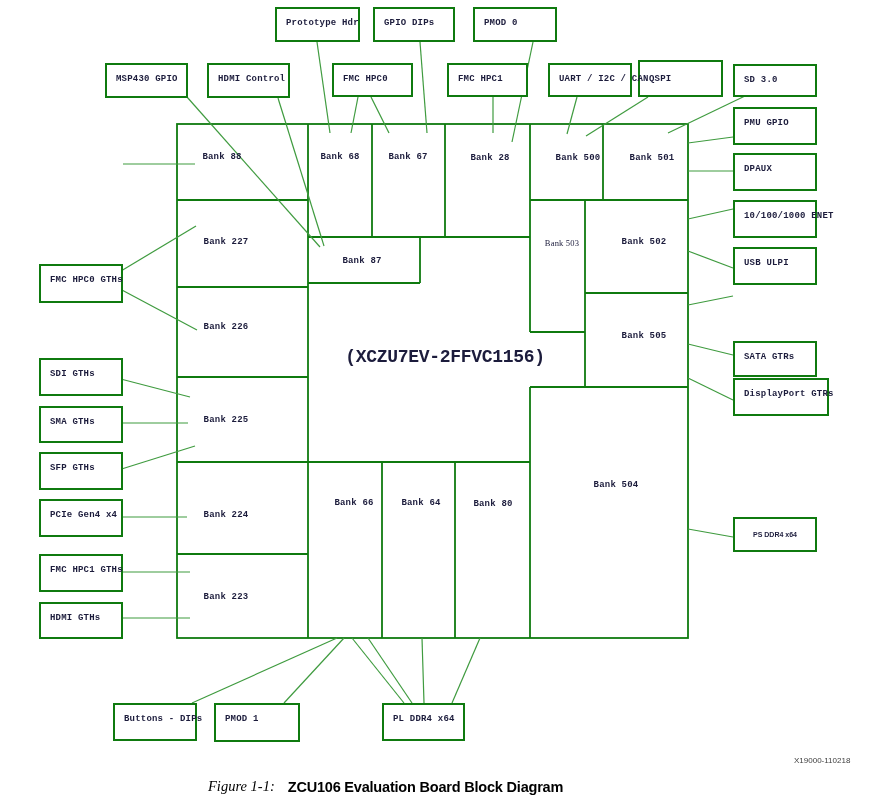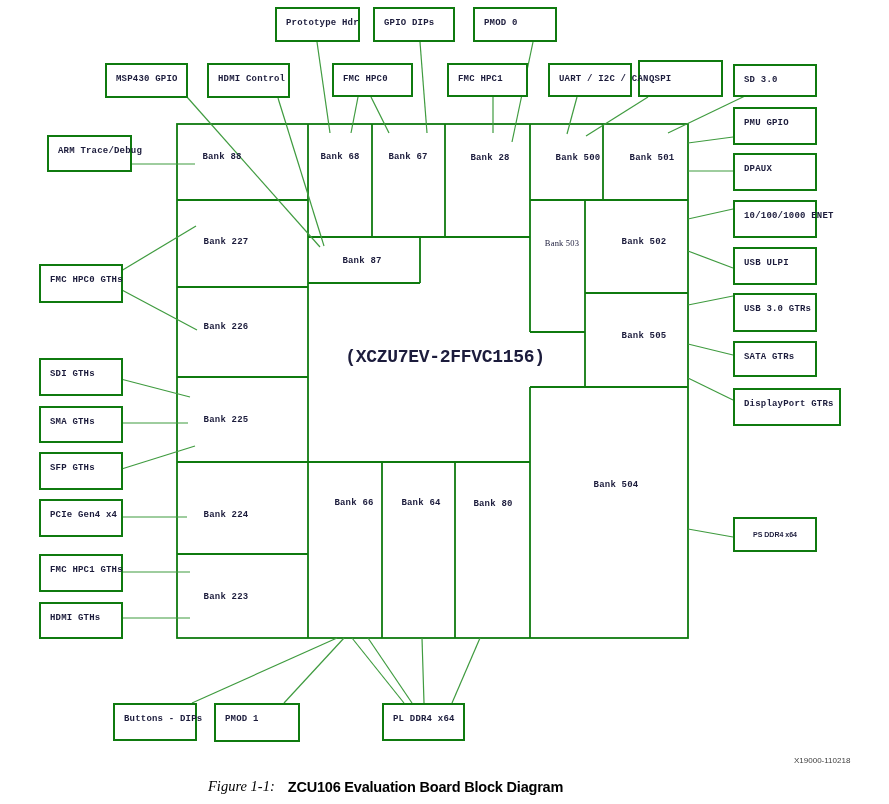--- a/index.html
+++ b/index.html
@@ -133,23 +133,20 @@
   <div class="co" style="left:638px;top:60px;width:85px;height:37px;z-index:1">
       <span class="lbl" style="padding-top:12px">QSPI</span>
     </div>
   <div class="co" style="left:548px;top:63px;width:84px;height:34px;z-index:2;background:transparent">
       <span class="lbl">UART / I2C / CAN</span>
     </div>
   <div class="co" style="left:733px;top:64px;width:84px;height:33px">
       <span class="lbl">SD 3.0</span>
     </div>
 
-  <div class="co" style="left:47px;top:135px;width:85px;height:37px">
-      <span class="lbl">ARM Trace/Debug</span>
-    </div>
   <div class="co" style="left:39px;top:264px;width:84px;height:39px">
       <span class="lbl">FMC HPC0 GTHs</span>
     </div>
   <div class="co" style="left:39px;top:358px;width:84px;height:38px">
       <span class="lbl">SDI GTHs</span>
     </div>
   <div class="co" style="left:39px;top:406px;width:84px;height:37px">
       <span class="lbl">SMA GTHs</span>
     </div>
   <div class="co" style="left:39px;top:452px;width:84px;height:38px">
@@ -170,27 +167,24 @@
     </div>
   <div class="co" style="left:733px;top:153px;width:84px;height:38px">
       <span class="lbl">DPAUX</span>
     </div>
   <div class="co" style="left:733px;top:200px;width:84px;height:38px">
       <span class="lbl">10/100/1000 ENET</span>
     </div>
   <div class="co" style="left:733px;top:247px;width:84px;height:38px">
       <span class="lbl">USB ULPI</span>
     </div>
-  <div class="co" style="left:733px;top:293px;width:84px;height:39px">
-      <span class="lbl">USB 3.0 GTRs</span>
-    </div>
   <div class="co" style="left:733px;top:341px;width:84px;height:36px">
       <span class="lbl">SATA GTRs</span>
     </div>
-  <div class="co" style="left:733px;top:388px;width:108px;height:38px">
+  <div class="co" style="left:733px;top:378px;width:96px;height:38px">
       <span class="lbl">DisplayPort GTRs</span>
     </div>
   <div class="co center" style="left:733px;top:517px;width:84px;height:35px">
       <span class="lbl">PS DDR4 x64</span>
     </div>
 
   <div class="co" style="left:113px;top:703px;width:84px;height:38px">
       <span class="lbl">Buttons - DIPs</span>
     </div>
   <div class="co" style="left:214px;top:703px;width:86px;height:39px">

